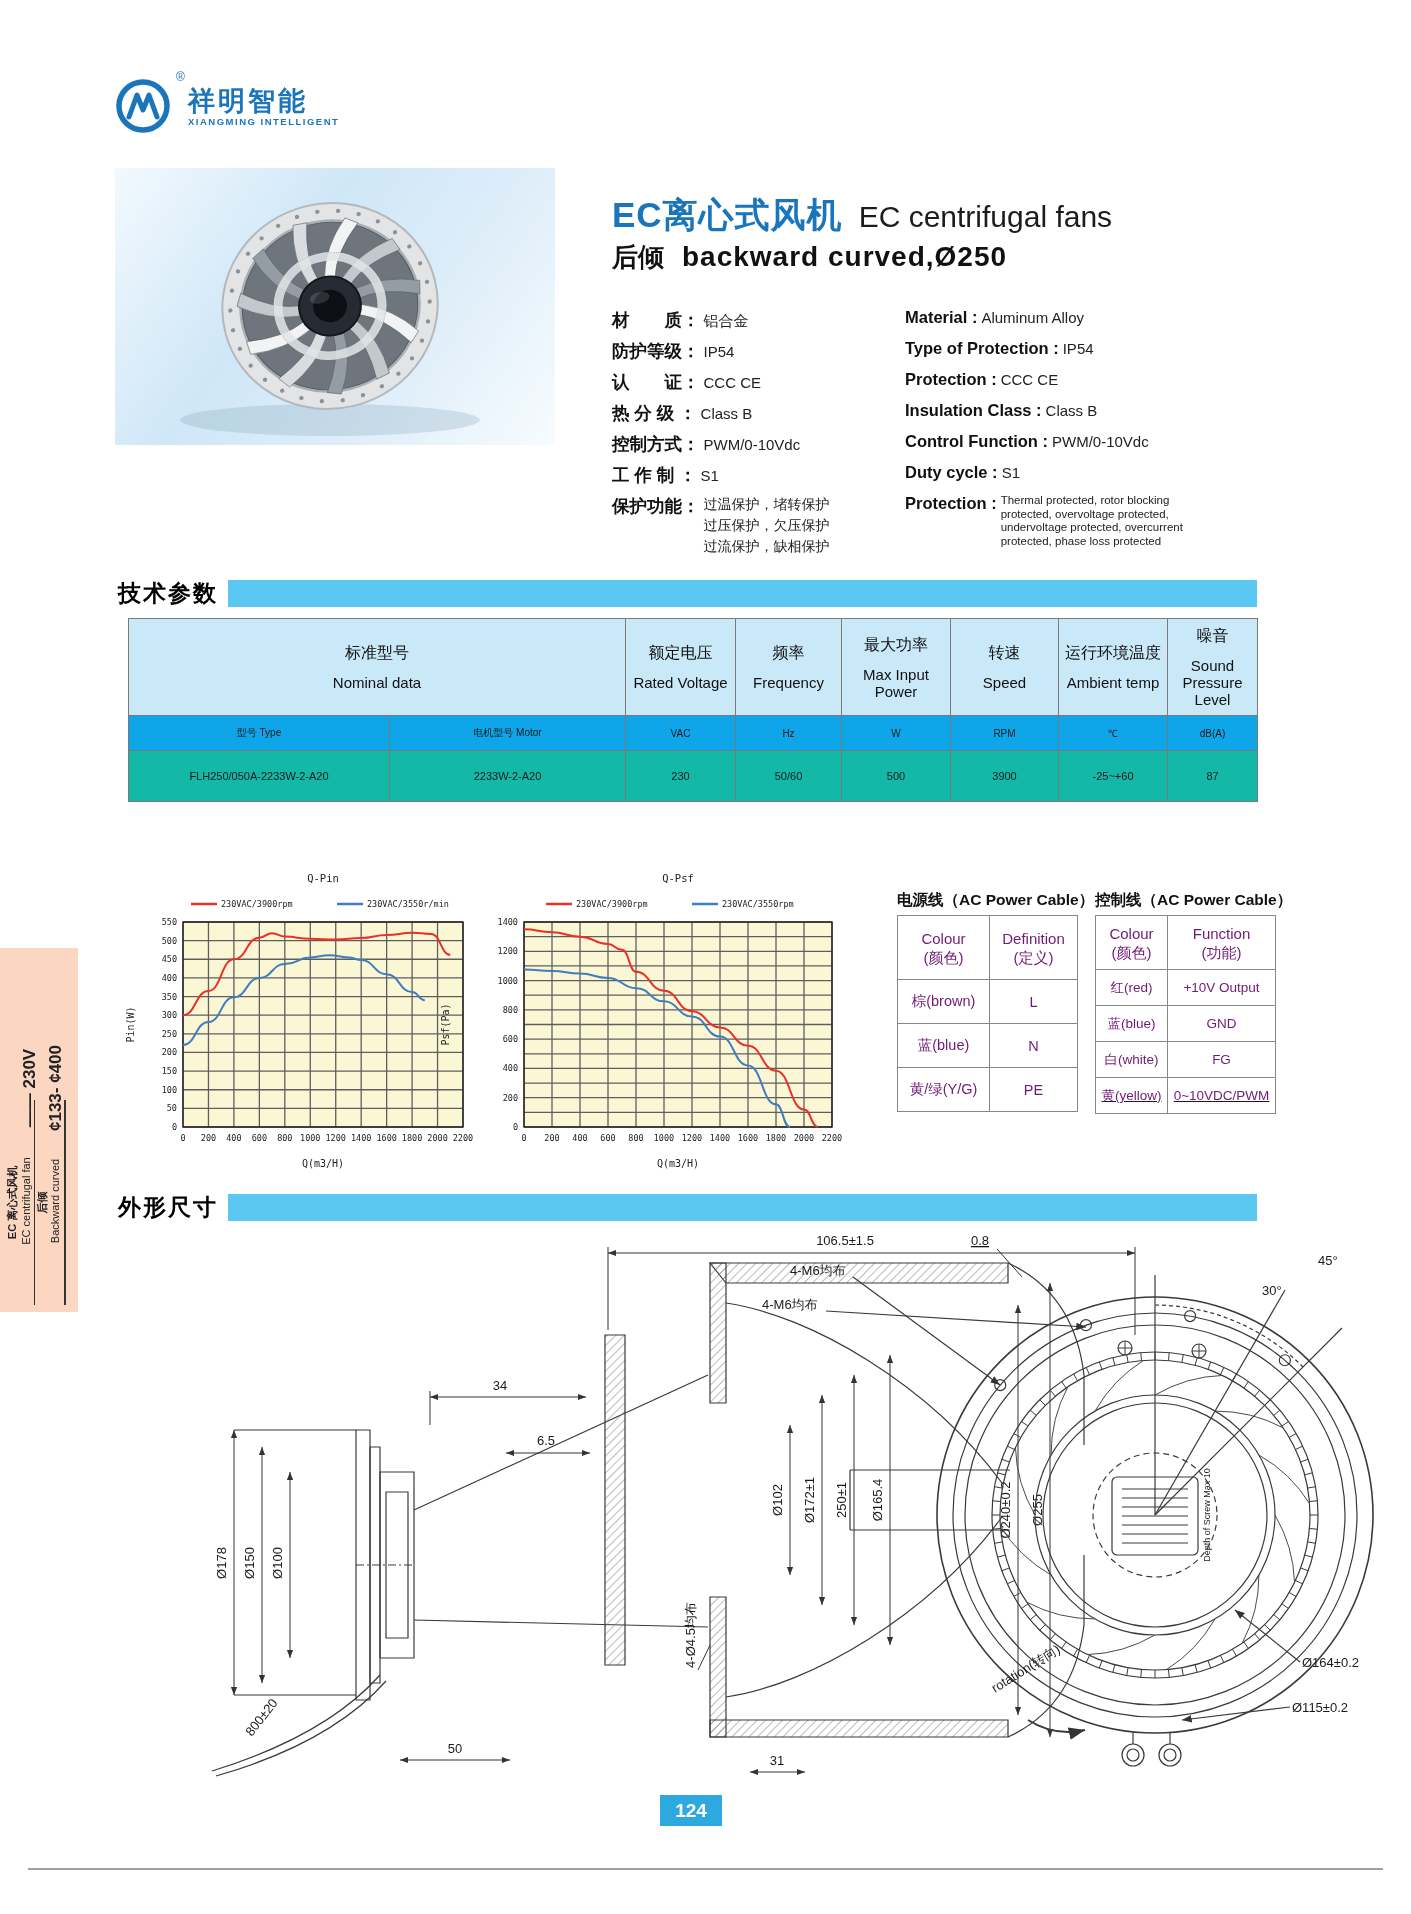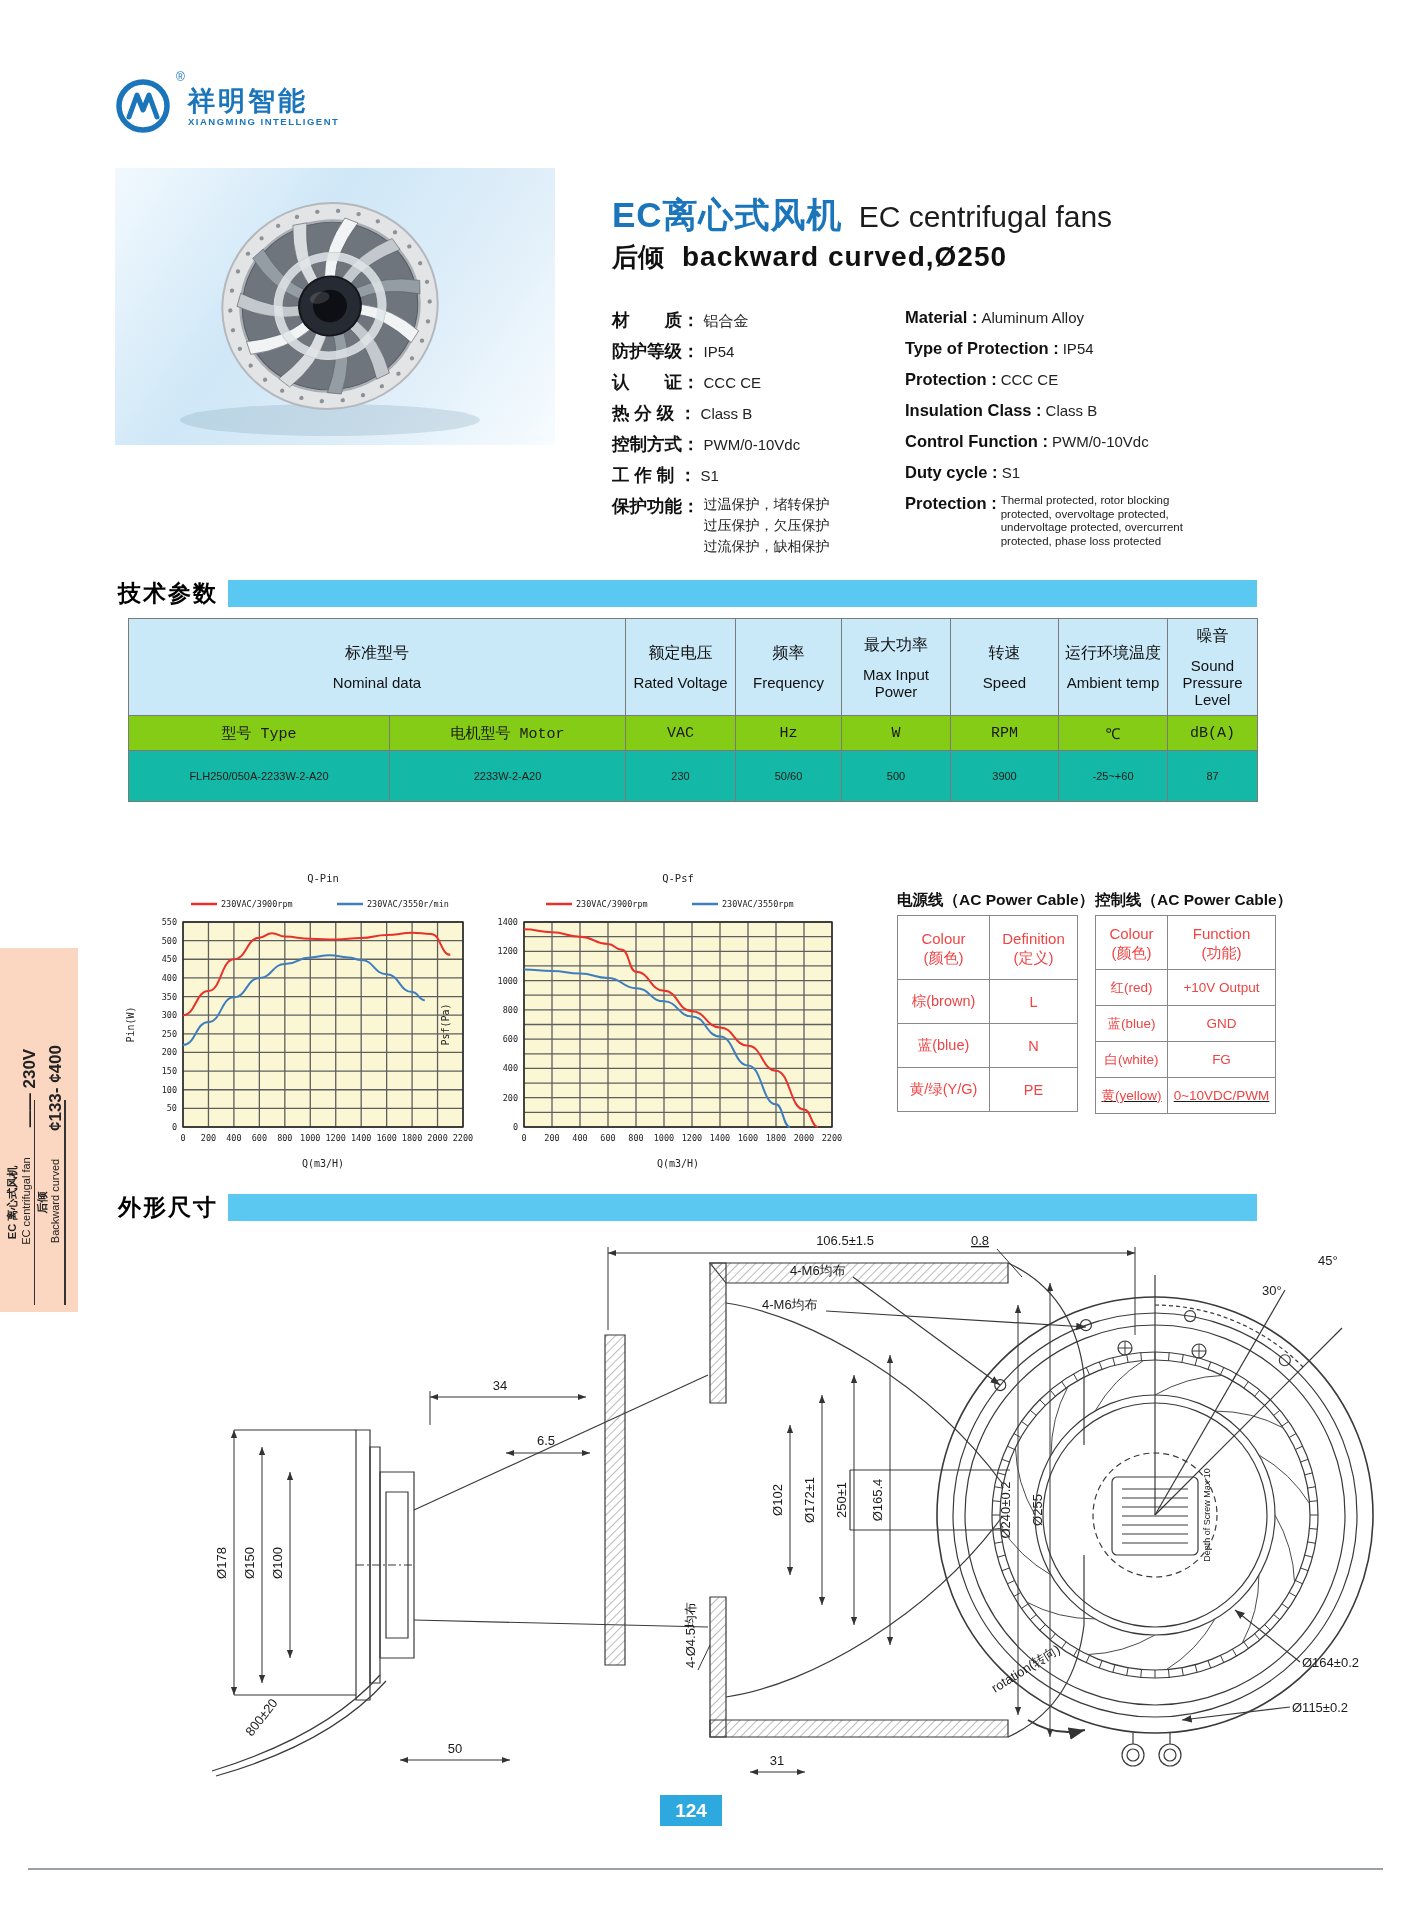--- a/index.html
+++ b/index.html
@@ -31,32 +31,32 @@
   
   .sec{display:flex;align-items:center;}
   .sec-title{font-size:23px;font-weight:bold;color:#000;letter-spacing:2px;white-space:pre;}
   .sec-bar{flex:1;height:27px;margin-left:10px;background:#5BC8F2;}
   
   table.tech{border-collapse:collapse;table-layout:fixed;width:1129px;}
   table.tech th,table.tech td{border:1px solid #7a7a7a;text-align:center;vertical-align:middle;
       font-weight:normal;padding:0 2px;}
   .thead th{background:#C9E9F9;height:96px;font-size:16px;color:#111;}
   .thead .en{font-size:15px;margin-top:10px;line-height:17px;}
-  .tunits td{background:#84cc16;height:34px;font-size:15px;font-family:Liberation Mono, monospace;}
+  .tunits td{background:#0ea5e9;height:34px;font-size:10px;}
   .tdata td{height:50px;font-size:11px;background:#14b8a6;}
   
   .chart svg{overflow:visible;}
   .tick{font:8.5px "DejaVu Sans Mono",monospace;fill:#222;}
   .ctitle{font:10.5px "DejaVu Sans Mono",monospace;fill:#222;}
   .alabel{font:10px "DejaVu Sans Mono",monospace;fill:#222;}
   
   .cable-title{font-size:15.5px;font-weight:bold;color:#111;margin-bottom:4px;white-space:nowrap;}
   table.cable{border-collapse:collapse;table-layout:fixed;}
   table.cable td,table.cable th{border:1.5px solid #888;text-align:center;font-weight:normal;
-      color:#ef4444;background:#fff;}
+      color:#701a75;background:#fff;}
   .cable .hd{font-size:15px;line-height:19px;}
   
   .dtext{font:13px "Liberation Sans",sans-serif;fill:#1a1a1a;}
   .dsmall{font:9px "Liberation Sans",sans-serif;fill:#1a1a1a;}
   .draw line,.draw path,.draw rect,.draw circle,.draw polyline,.draw ellipse{vector-effect:non-scaling-stroke;}
   
   .peach{left:0;top:948px;width:78px;height:364px;background:#FBD7C1;}
   .vrot{position:absolute;transform:rotate(-90deg);transform-origin:center;white-space:nowrap;
         text-align:center;}
   .sb-big{font-size:17px;font-weight:bold;color:#222;width:110px;}

